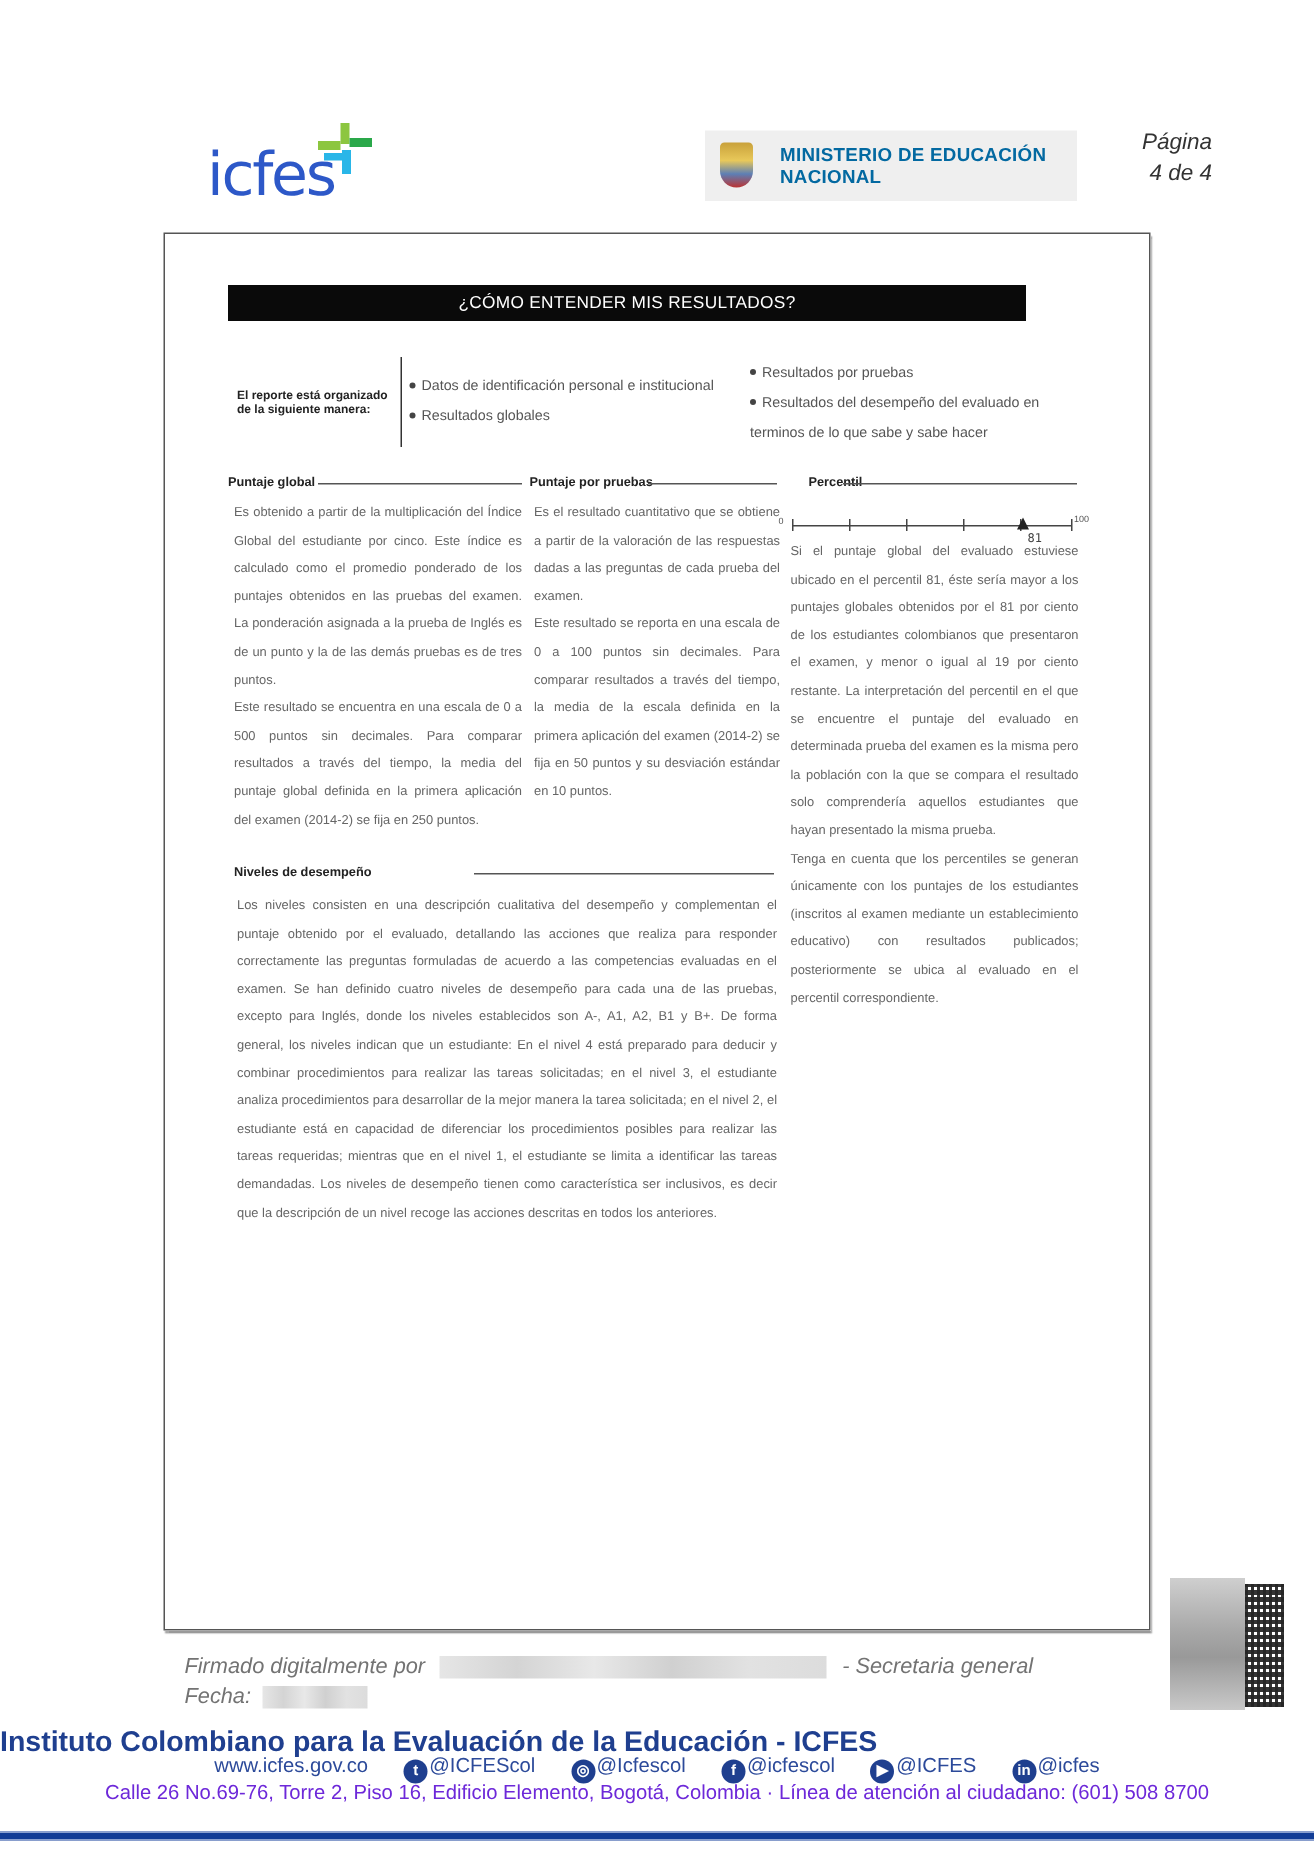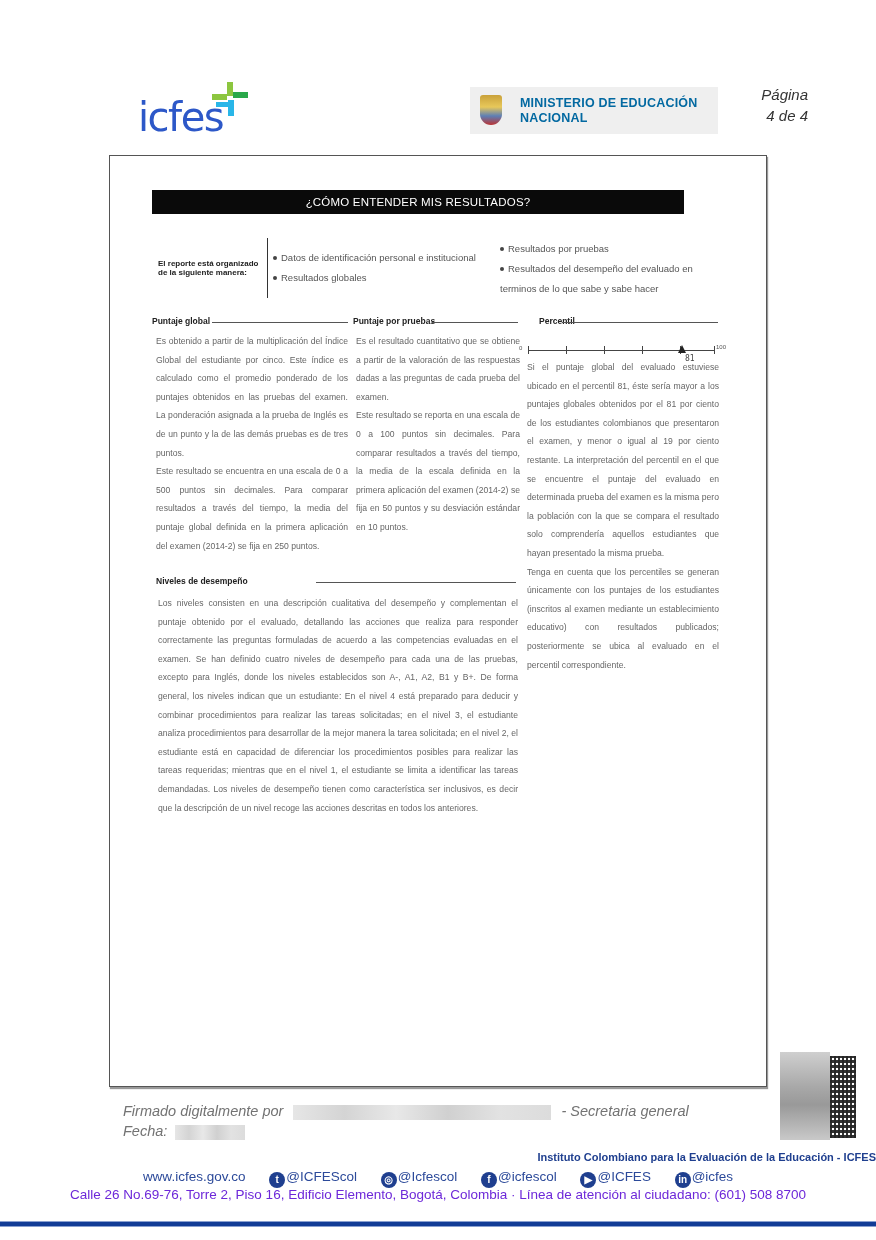--- a/index.html
+++ b/index.html
@@ -44,21 +44,21 @@
   
   .sig { left: 123px; top: 1101px; font-size: 14.5px; font-style: italic; color: #737373; line-height: 20px; }
   .blur { display: inline-block; height: 15px; vertical-align: middle; background: linear-gradient(90deg, #e6e6e6, #d4d4d4 20%, #e8e8e8 40%, #d0d0d0 60%, #e2e2e2 80%, #dcdcdc); }
   .qrbox { left: 780px; top: 1052px; width: 78px; height: 88px; }
   .qrblur { position: absolute; left: 0; top: 0; width: 50px; height: 88px; background: linear-gradient(180deg, #cfcfcf, #a8a8a8 40%, #999 60%, #c9c9c9); }
   .qr { position: absolute; left: 50px; top: 4px; width: 26px; height: 82px;
         background-image: repeating-linear-gradient(90deg, #111 0 2px, #fff 2px 4px), repeating-linear-gradient(0deg, #111 0 3px, transparent 3px 5px);
         background-blend-mode: multiply; opacity: 0.85; }
 
   
-  .foot1 { left: 0; top: 1151px; width: 876px; text-align: right; font-size: 11px; font-weight: bold; color: #1f3f8f; }
+  .foot1 { left: 0; top: 1151px; width: 876px; text-align: left; font-size: 19px; font-weight: bold; color: #1f3f8f; }
   .foot2 { left: 0; top: 1169px; width: 876px; text-align: center; font-size: 13.5px; color: #2c4a9a; }
   .foot2 span.item { margin: 0 10px; }
   .soc { display: inline-block; width: 16px; height: 16px; border-radius: 8px; background: #1f3f8f; color: #fff; font-size: 10px; line-height: 16px; text-align: center; font-weight: bold; vertical-align: -2px; margin-right: 1px; }
   .foot3 { left: 0; top: 1187px; width: 876px; text-align: center; font-size: 13.5px; color: #6d28d9; }
   .bottom-bar { left: 0; top: 1221px; width: 876px; height: 4px; background: #123c96; border-top: 1px solid #8aa0d0; border-bottom: 1px solid #8aa0d0; }
 </style>
 </head>
 <body>
 
 <div class="abs logo">

